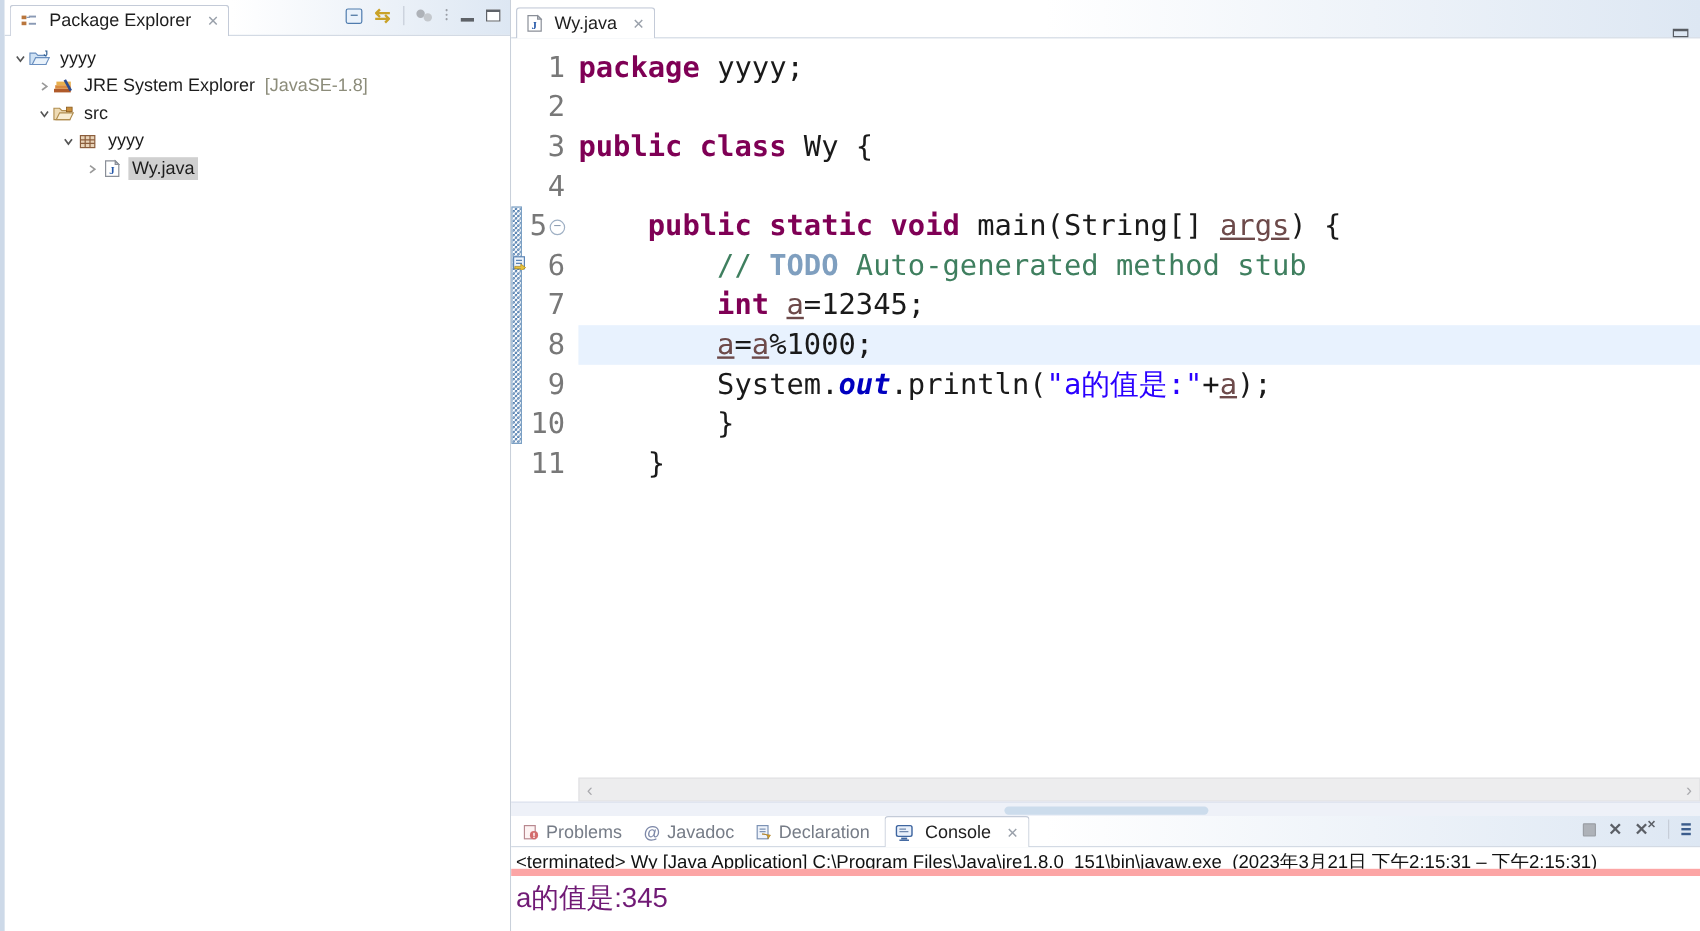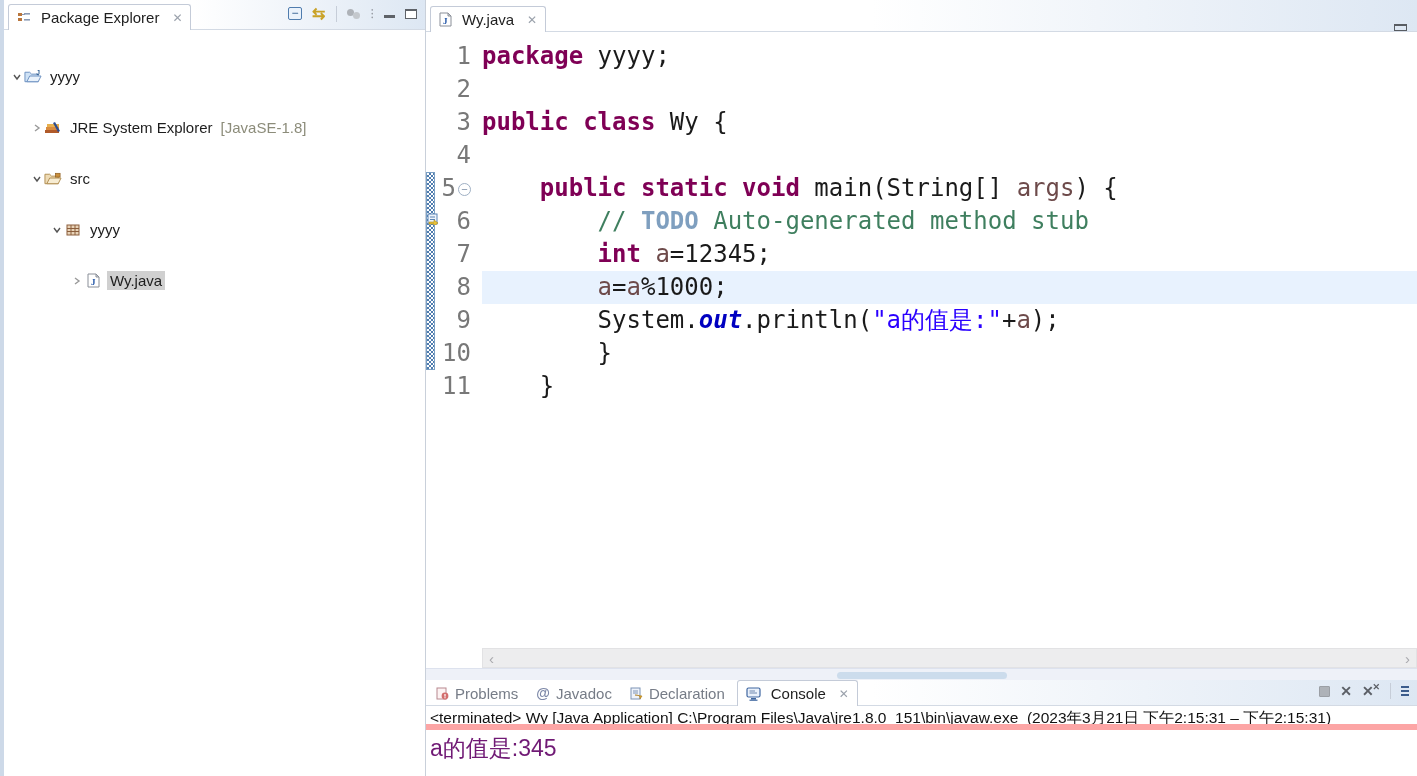--- a/index.html
+++ b/index.html
@@ -18,21 +18,21 @@
   .vtab.plain-tab { border:none; background:transparent; color:#767c87; }
   .close-x { color:#9aa1ab; font-size:12px; margin-left:3px; }
   .toolbar { margin-left:auto; display:flex; align-items:center; gap:10px;
     padding:0 8px 6px 0; }
   .tb-sep { width:1px; height:16px; background:#c6cdd8; }
 
   
   .explorer { width:422px; flex:0 0 422px; display:flex; flex-direction:column;
     border-right:1px solid #c9d0da; background:#fff; }
   .tree { padding-top:7px; font-size:15px; color:#1d1d1d; }
-  .tree-row { height:23px; display:flex; align-items:center; white-space:nowrap;margin-top:28px; }
+  .tree-row { height:23px; display:flex; align-items:center; white-space:nowrap; }
   .tree-row .twisty { width:14px; height:14px; display:inline-flex; align-items:center; justify-content:center; flex:0 0 14px; }
   .tree-row .ticon { width:18px; height:16px; display:inline-flex; align-items:center; justify-content:center; margin-right:5px; }
   .tlabel { padding:1px 3px; }
   .tlabel.selected { background:var(--selection-bg,#d0d0d0); }
   .decoration { color:var(--decoration,#8c8c7a); margin-left:5px; }
   .ind1{ padding-left:6px; } .ind2{ padding-left:26px; } .ind3{ padding-left:46px; } .ind4{ padding-left:66px; }
 
   
   .main-col { flex:1; display:flex; flex-direction:column; }
   .editor { height:668px; display:flex; flex-direction:column; background:#fff; }
@@ -49,21 +49,21 @@
   .code-line { display:flex; height:33px; line-height:33px; position:relative; }
   .code-line .ln { flex:0 0 56px; width:56px; text-align:right; padding-right:11px;
     color:var(--line-number,#787878); }
   .code-line .lc { flex:1; white-space:pre; tab-size:4; color:var(--plain,#1a1a1a); }
   .code-line.current .lc { background:var(--current-line-bg,#e8f2fe); }
   .k { color:var(--kw,#7f0055); font-weight:bold; }
   .c { color:var(--comment,#3f7f5f); }
   .t { color:var(--todo,#7f9fbf); font-weight:bold; }
   .s { color:var(--string,#2a00ff); }
   .f { color:var(--field,#0000c0); font-weight:bold; font-style:italic; }
-  .v { color:var(--variable,#6d4a4a); }
+  .v { color:var(--variable,#6d4a4a);text-decoration:underline; }
   .fold { display:inline-block; width:13px; height:13px; border:1px solid #9fb0c4; border-radius:50%;
     color:#7e90a8; font-size:11px; line-height:11px; text-align:center; vertical-align:middle;
     margin-left:2px; background:#fff; font-family:"Liberation Sans",sans-serif; }
   .hscroll { height:20px; margin-left:56px; background:#ededee; border:1px solid #e2e2e4;
     display:flex; align-items:center; justify-content:space-between; padding:0 6px;
     color:#a9a9ad; font-size:15px; }
 
   
   .sash { height:12px; background:#eef1f8; border-top:1px solid #dde2ee; position:relative; }
   .sash-handle { position:absolute; top:3px; left:50%; transform:translateX(-50%);

